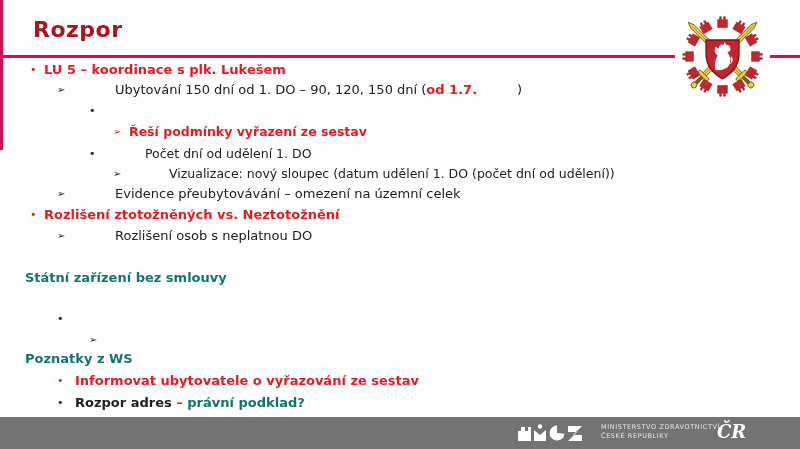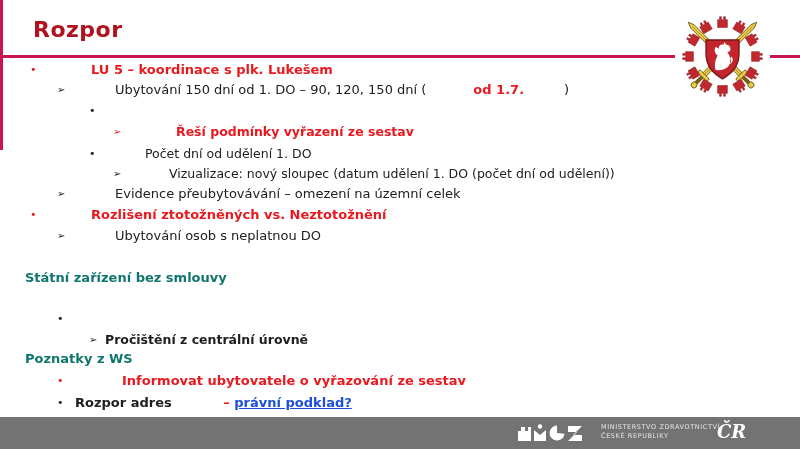--- a/index.html
+++ b/index.html
@@ -22,22 +22,22 @@
   .dotm{font-size:11px;top:1px !important;}
   .arrm{font-size:10px;top:2px !important;}
   .lv1 .marker{left:30px;} .lv1 .txt{left:44px;}
   .lv2 .marker{left:57px;} .lv2 .txt{left:75px;}
   .lv3 .marker{left:89px;} .lv3 .txt{left:105px;font-size:12.5px;}
   .lv4 .marker{left:113px;}.lv4 .txt{left:129px;font-size:12.5px;}
   .heading{position:absolute;left:25px;font-size:13px;font-weight:bold;color:#0f766e;white-space:pre;}
 
   .n{color:#202020;font-weight:normal;margin-left:40px;}
   .b{color:#202020;font-weight:bold;}
-  .rb{color:#E8191F;font-weight:bold;margin-left:47px;}
-  .rbu{color:#1d4ed8;font-weight:bold;text-decoration:underline;cursor:pointer;}
+  .rb{color:#E8191F;font-weight:bold;}
+  .rbu{color:#0f766e;font-weight:bold;cursor:pointer;}
   .red{color:#E8191F;}
 
   .t0{top:62px;}  .t1{top:82px;}  .t2{top:103px;} .t3{top:124px;} .t4{top:146px;}
   .t5{top:166px;} .t6{top:186px;} .t7{top:207px;} .t8{top:228px;} .t9{top:270px;}
   .t10{top:311px;}.t11{top:332px;}.t12{top:351px;}.t13{top:373px;}.t14{top:395px;}
 
   
   .footer{position:absolute;left:0;top:417px;width:800px;height:32px;background:#737373;}
   .picto{position:absolute;left:517px;top:6px;}
   .ministry{position:absolute;left:601px;top:6px;color:rgba(255,255,255,0.82);
@@ -120,32 +120,31 @@
     <span class="txt"><span class="n">Evidence přeubytovávání – omezení na územní celek</span></span>
   </div>
 
   <div class="line lv1 t7">
     <span class="marker dotm red">•</span>
     <span class="txt"><span class="rb">Rozlišení ztotožněných vs. Neztotožnění</span></span>
   </div>
 
   <div class="line lv2 t8">
     <span class="marker arrm">➢</span>
-    <span class="txt"><span class="n">Ubytování osob s neplatnou DO</span></span>
+    <span class="txt"><span class="n">Rozlišení osob s neplatnou DO</span></span>
   </div>
 
   <div class="heading t9">Státní zařízení bez smlouvy</div>
 
   <div class="line lv2 t10">
     <span class="marker dotm">•</span>
   </div>
 
   <div class="line lv3 t11">
     <span class="marker arrm">➢</span>
-    <span class="txt"><span class="b">Pročištění z centrální úrovně</span></span>
   </div>
 
   <div class="heading t12">Poznatky z WS</div>
 
   <div class="line lv2 t13">
     <span class="marker dotm red">•</span>
     <span class="txt"><span class="rb">Informovat ubytovatele o vyřazování ze sestav</span></span>
   </div>
 
   <div class="line lv2 t14">

